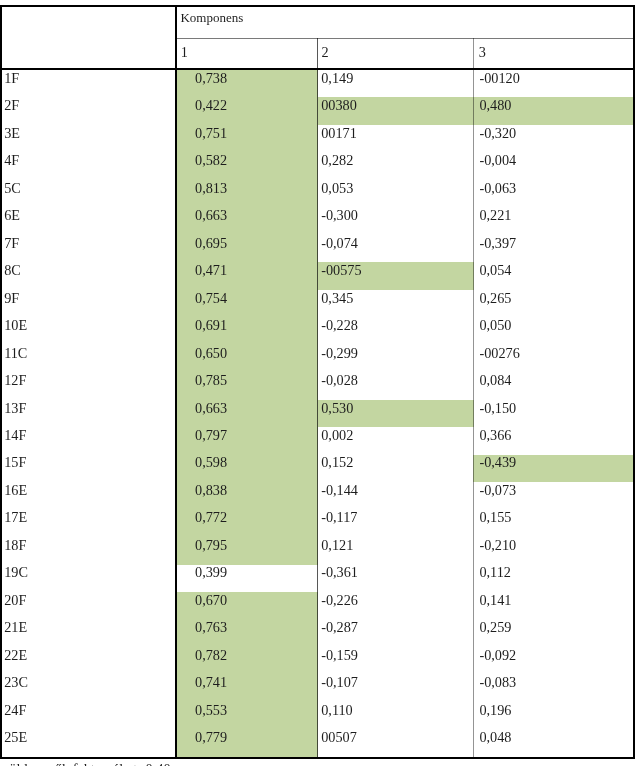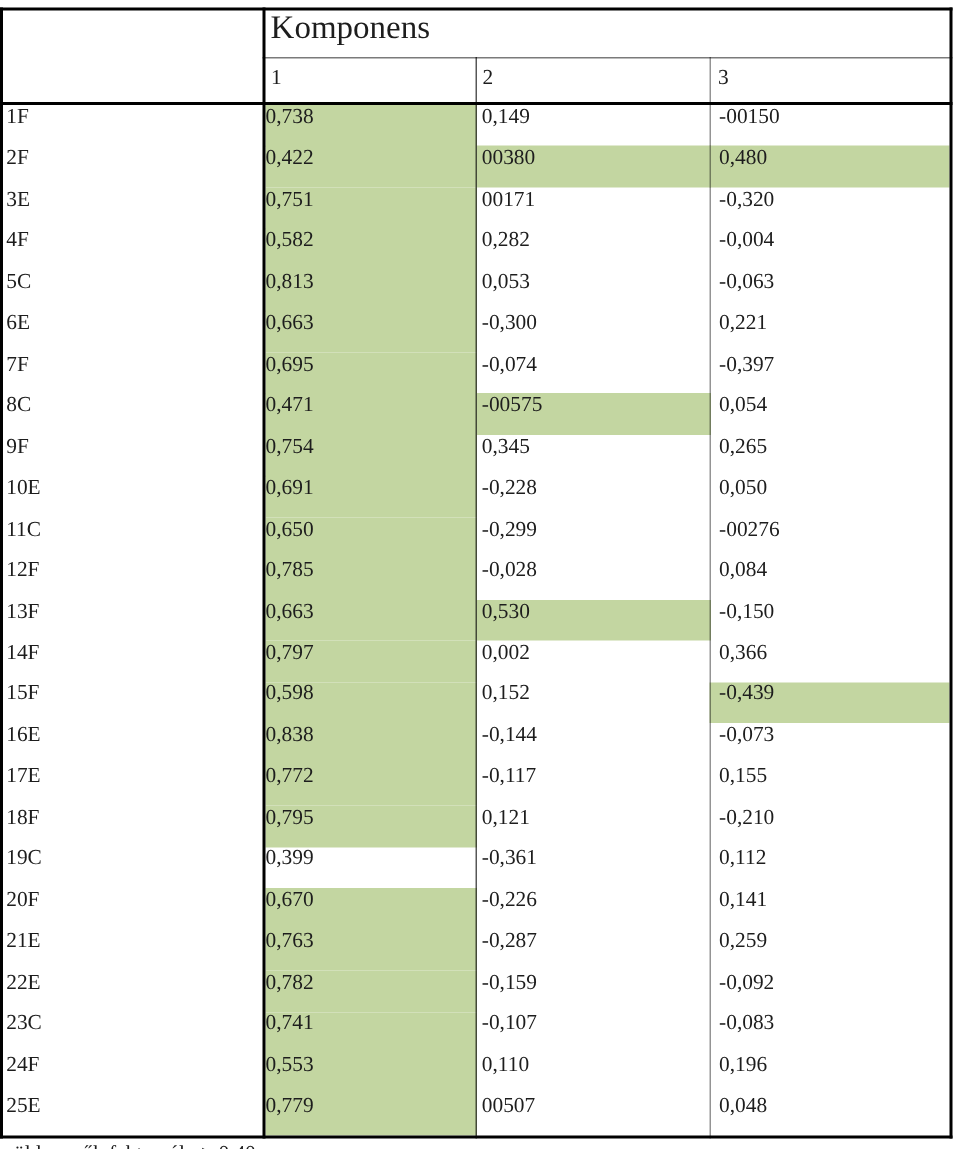--- a/index.html
+++ b/index.html
@@ -29,30 +29,30 @@
   #loadings-table td{
     padding:0;margin:0;border:0;background:transparent;
     font-weight:normal;text-align:left;vertical-align:top;box-sizing:border-box;
   }
   .col-label{width:177px}
   .col-1{width:141px}
   .col-2{width:156px}
   .col-3{width:162px}
 
   #loadings-table td.hdr-corner{height:63px}
-  #loadings-table td.hdr-group{height:33px;font-size:22px;line-height:18.3px;
+  #loadings-table td.hdr-group{height:33px;font-size:13px;line-height:18.3px;
         padding:3.6px 0 0 3.4px}
   #loadings-table td.hdr-sub{height:30px;padding-top:7.2px}
   #loadings-table td.hdr-sub-1{padding-left:3.7px}
   #loadings-table td.hdr-sub-2{padding-left:3.6px}
   #loadings-table td.hdr-sub-3{padding-left:4.7px}
 
   #loadings-table tbody td{height:27.48px;padding-top:2.9px}
   #loadings-table td.cell-label{padding-left:4.15px}
-  #loadings-table td.cell-1{padding-left:0}
+  #loadings-table td.cell-1{padding-left:18px}
   #loadings-table td.cell-2{padding-left:3.2px}
   #loadings-table td.cell-3{padding-left:5.4px}
 
   
   #table-note{
     position:absolute;left:3.2px;top:761.6px;white-space:pre;
     font-size:14.25px;line-height:14.25px;color:#1d1d1d;will-change:transform;
   }
 </style>
 </head>
@@ -119,21 +119,21 @@
         <td class="hdr-sub hdr-sub-1">1</td>
         <td class="hdr-sub hdr-sub-2">2</td>
         <td class="hdr-sub hdr-sub-3">3</td>
       </tr>
     </thead>
     <tbody id="loadings-body">
         <tr>
     <td class="cell-label">1F</td>
     <td class="cell-1">0,738</td>
     <td class="cell-2">0,149</td>
-    <td class="cell-3">-00150</td>
+    <td class="cell-3">-00120</td>
   </tr>
         <tr>
     <td class="cell-label">2F</td>
     <td class="cell-1">0,422</td>
     <td class="cell-2">00380</td>
     <td class="cell-3">0,480</td>
   </tr>
         <tr>
     <td class="cell-label">3E</td>
     <td class="cell-1">0,751</td>

